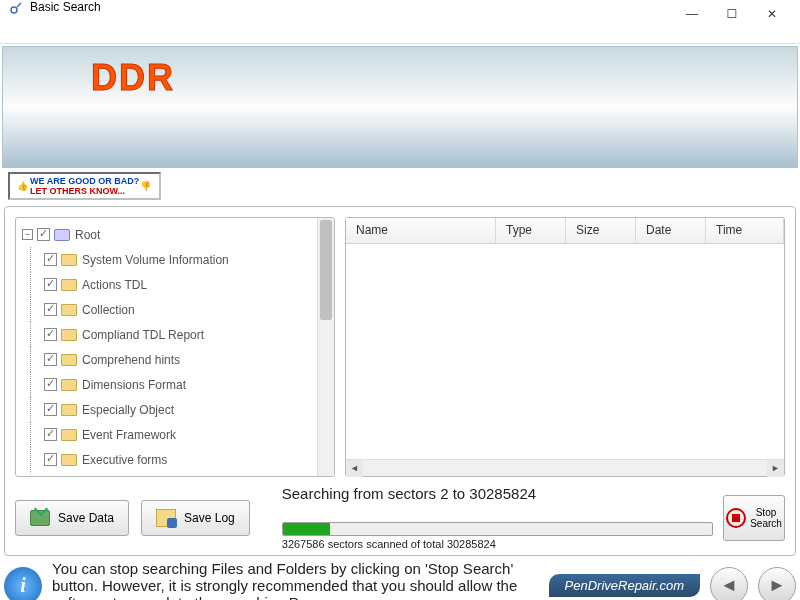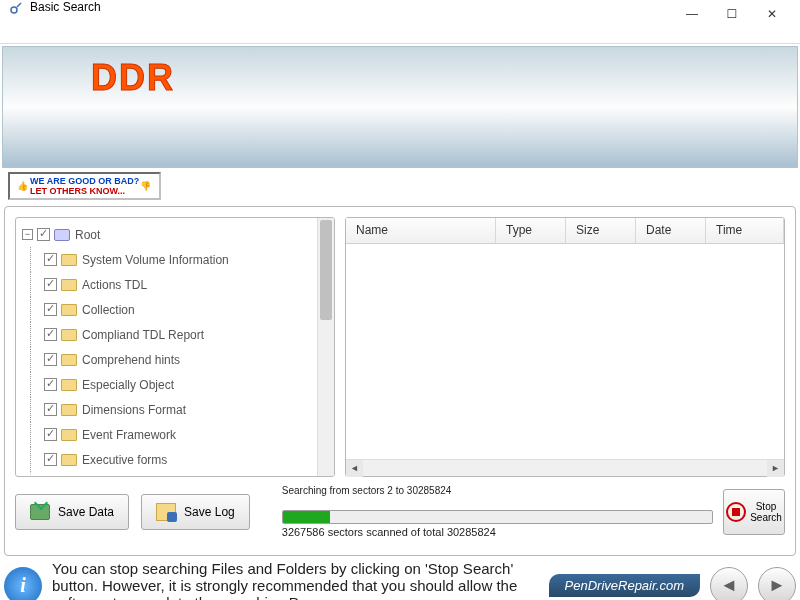--- a/index.html
+++ b/index.html
@@ -47,21 +47,21 @@
 
 .btn-row { display: flex; align-items: center; gap: 12px; }
 .action-btn { height: 36px; border: 1px solid #a8a8a8; background: linear-gradient(#fcfcfc,#e4e4e4); border-radius: 3px; display: flex; align-items: center; padding: 0 14px; font-size: 12px; gap: 8px; }
 .icon-save { width: 20px; height: 16px; background: #6a6; border: 1px solid #484; border-radius: 2px; position: relative; }
 .icon-save::before { content: ""; position: absolute; left: 5px; top: -7px; width: 8px; height: 8px; border-left: 2px solid #2a6; border-bottom: 2px solid #2a6; transform: rotate(-45deg); }
 .icon-log { width: 20px; height: 18px; background: #f5d988; border: 1px solid #c9a84a; position: relative; }
 .icon-log::after { content:""; position:absolute; right:-2px; bottom:-2px; width:10px; height:10px; background:#3a70b8; border-radius:2px; }
 
 .progress-area { display: flex; align-items: center; gap: 10px; flex: 1; margin-left: 20px; }
 .progress-col { flex: 1; }
-.progress-text { font-size: 10px; color: #222; margin-bottom: 14px; }
+.progress-text { font-size: 15px; color: #222; margin-bottom: 20px; }
 .progress-bar { height: 14px; border: 1px solid #a0a0a0; background: #eee; border-radius: 2px; position: relative; overflow: hidden; }
 .progress-fill { height: 100%; background: #1fa81f; width: 11%; }
 .progress-sub { font-size: 11px; color: #222; margin-top: 2px; }
 
 .stop-btn { width: 62px; height: 46px; border: 1px solid #a8a8a8; background: linear-gradient(#fcfcfc,#e4e4e4); border-radius: 3px; display: flex; flex-direction: row; align-items: center; justify-content: center; font-size: 10px; line-height: 1.1; gap: 4px; }
 .stop-icon { width: 20px; height: 20px; border-radius: 50%; border: 2px solid #c00; display: flex; align-items: center; justify-content: center; }
 .stop-icon::after { content:""; width: 8px; height: 8px; background: #c00; }
 
 .footer { margin: 4px; display: flex; align-items: center; gap: 10px; }
 .info-icon { width: 38px; height: 38px; border-radius: 50%; background: radial-gradient(#6ab8ff,#1a6abf); color: #fff; font-weight: bold; font-size: 20px; display: flex; align-items: center; justify-content: center; flex-shrink: 0; font-style: italic; font-family: Georgia, serif; }
@@ -139,27 +139,27 @@
         <div class="tree-row">
             <span class="tree-dotted"></span>
             <span class="tree-check"></span>
             <span class="tree-folder"></span>
             <span>Comprehend hints</span>
           </div>
         <div class="tree-row">
             <span class="tree-dotted"></span>
             <span class="tree-check"></span>
             <span class="tree-folder"></span>
+            <span>Dimensions Format</span>
+          </div>
+        <div class="tree-row">
+            <span class="tree-dotted"></span>
+            <span class="tree-check"></span>
+            <span class="tree-folder"></span>
             <span>Especially Object</span>
-          </div>
-        <div class="tree-row">
-            <span class="tree-dotted"></span>
-            <span class="tree-check"></span>
-            <span class="tree-folder"></span>
-            <span>Dimensions Format</span>
           </div>
         <div class="tree-row">
             <span class="tree-dotted"></span>
             <span class="tree-check"></span>
             <span class="tree-folder"></span>
             <span>Event Framework</span>
           </div>
         <div class="tree-row">
             <span class="tree-dotted"></span>
             <span class="tree-check"></span>

